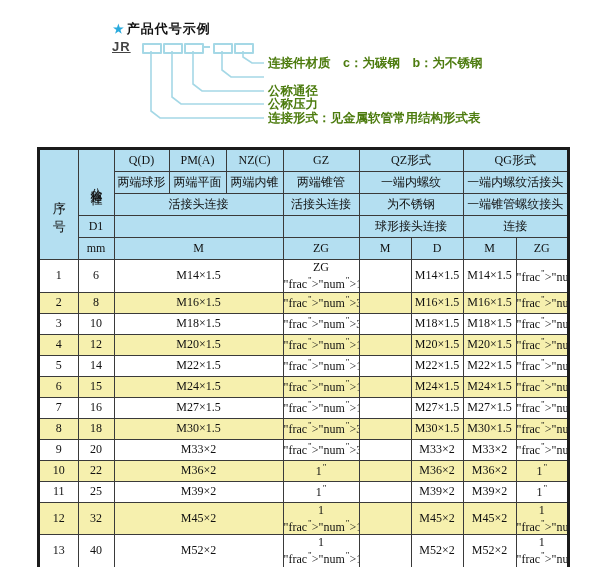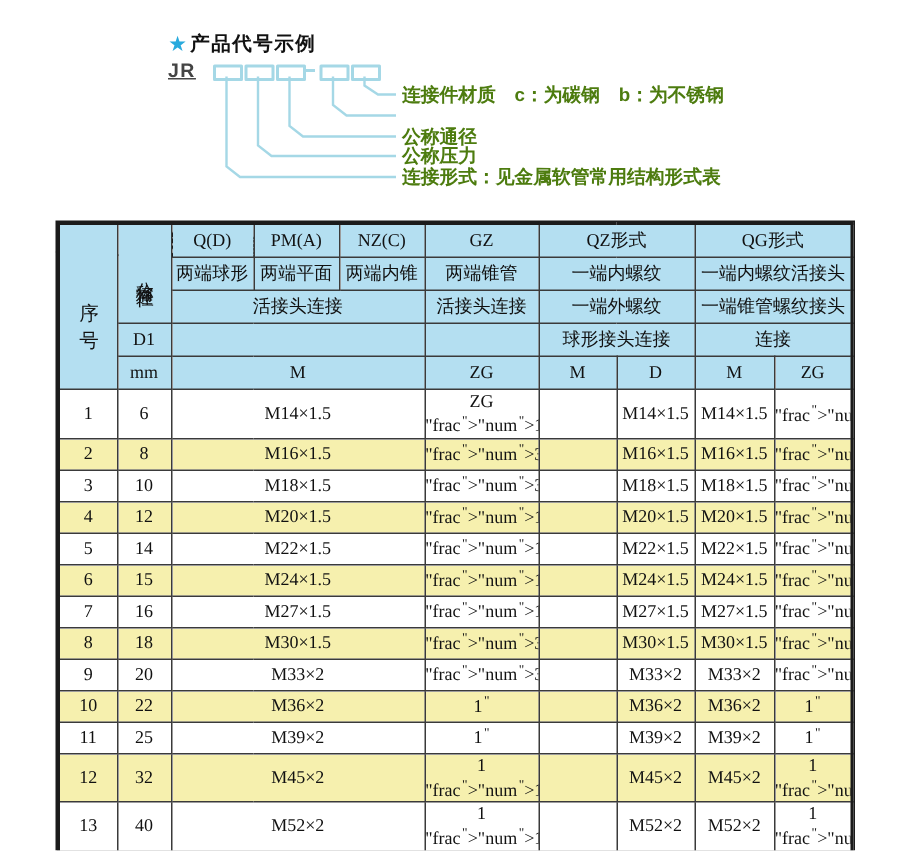--- a/index.html
+++ b/index.html
@@ -98,21 +98,21 @@
         <th>两端球形</th>
         <th>两端平面</th>
         <th>两端内锥</th>
         <th>两端锥管</th>
         <th colspan="2">一端内螺纹</th>
         <th colspan="2">一端内螺纹活接头</th>
       </tr>
       <tr>
         <th colspan="3">活接头连接</th>
         <th>活接头连接</th>
-        <th colspan="2">一端外螺纹</th>
+        <th colspan="2">为不锈钢</th>
         <th colspan="2">一端锥管螺纹接头</th>
       </tr>
       <tr>
         <th>D1</th>
         <th colspan="3"></th>
         <th></th>
         <th colspan="2">球形接头连接</th>
         <th colspan="2">连接</th>
       </tr>
       <tr>

